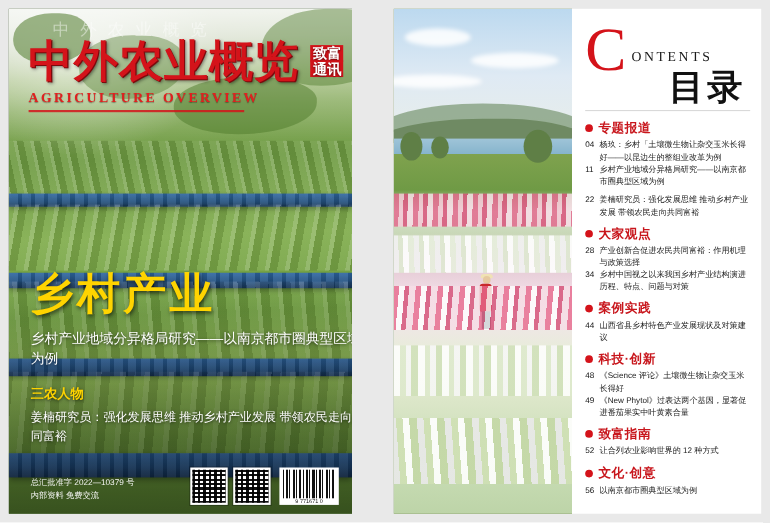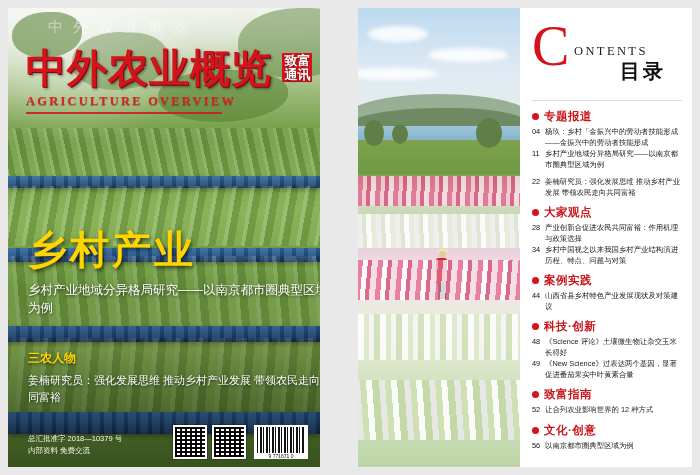--- a/index.html
+++ b/index.html
@@ -68,21 +68,21 @@
     background: linear-gradient(180deg, rgba(255,255,255,.75), rgba(255,255,255,0.05));
   }
   .leaf-blob { position: absolute; border-radius: 50% 40% 55% 45%; background: #4e7a2a; opacity: .55; }
 
   .cover-shade {
     position: absolute; left: 0; bottom: 0; width: 100%; height: 210px;
     background: linear-gradient(180deg, rgba(0,0,0,0) 0%, rgba(0,0,0,.18) 40%, rgba(0,0,0,.42) 100%);
   }
 
   
-  .masthead { position: absolute; left: 18px; top: 28px; width: 300px; margin-top: 12px; }
+  .masthead { position: absolute; left: 18px; top: 28px; width: 300px; }
   .mast-main {
     font-family: "DejaVu Sans", sans-serif;
     font-size: 40px; font-weight: bold; color: #d4131a;
     letter-spacing: 1px; line-height: 1;
     text-shadow: 1px 1px 0 #7c0a0d, 2px 2px 3px rgba(0,0,0,.45);
     display: inline-block; vertical-align: middle;
   }
   .mast-side {
     display: inline-block; vertical-align: middle;
     margin-left: 6px;
@@ -111,21 +111,21 @@
     font-family: "DejaVu Sans", sans-serif;
     font-size: 39px; font-weight: bold; color: #ffd400;
     letter-spacing: 3px; line-height: 1.1;
     text-shadow: 1px 2px 4px rgba(0,0,0,.65);
   }
   .cover-sub {
     margin-top: 9px; color: #ffffff; font-size: 12.5px; line-height: 1.5;
     text-shadow: 0 1px 3px rgba(0,0,0,.7);
   }
   .cover-tagline {
-    margin-top: 32px; color: #ffd400; font-size: 12px; font-weight: bold;
+    margin-top: 14px; color: #ffd400; font-size: 12px; font-weight: bold;
     text-shadow: 0 1px 3px rgba(0,0,0,.7);
   }
   .cover-tagline-sub {
     margin-top: 5px; color: #ffffff; font-size: 11px; line-height: 1.5;
     text-shadow: 0 1px 3px rgba(0,0,0,.7);
   }
 
   .cover-footer {
     position: absolute; left: 20px; bottom: 10px;
     color: rgba(255,255,255,.95); font-size: 7.5px; line-height: 1.6;
@@ -196,23 +196,23 @@
     position: absolute; left: 0; top: -6px;
     font-family: "Liberation Serif", serif;
     font-size: 56px; color: #d4131a; line-height: 1; font-weight: normal;
   }
   .c-ontents {
     position: absolute; left: 42px; top: 20px;
     font-family: "Liberation Serif", serif;
     font-size: 12.5px; letter-spacing: 2.4px; color: #1a1a1a;
   }
   .c-cn {
-    position: absolute; right: 16px; top: 34px;
+    position: absolute; right: 4px; top: 34px;
     font-family: "DejaVu Sans", sans-serif;
-    font-size: 20px; font-weight: bold; color: #111; letter-spacing: 3px;
+    font-size: 32px; font-weight: bold; color: #111; letter-spacing: 3px;
   }
   .c-rule { height: 1px; background: #d9d9d9; margin: 2px 0 8px; }
 
   .sec { margin-bottom: 7px; }
   .sec-head { display: flex; align-items: center; gap: 5px; margin-bottom: 3px; }
   .dot { width: 7px; height: 7px; border-radius: 50%; background: #d4131a; flex: none; }
   .sec-title { font-size: 11.5px; font-weight: bold; color: #c8161c; letter-spacing: .5px; }
   .item { display: flex; font-size: 7.4px; color: #222; line-height: 1.42; margin-bottom: 1px; }
   .pg { width: 13px; flex: none; color: #111; }
   .it-txt { flex: 1; }
@@ -261,21 +261,21 @@
     </div>
 
     <div class="cover-text">
       <div class="cover-title">乡村产业</div>
       <div class="cover-sub">乡村产业地域分异格局研究——以南京都市圈典型区域为例</div>
       <div class="cover-tagline">三农人物</div>
       <div class="cover-tagline-sub">姜楠研究员：强化发展思维 推动乡村产业发展 带领农民走向共同富裕</div>
     </div>
 
     <div class="cover-footer">
-      <div>总汇批准字 2018—10379 号</div>
+      <div>总汇批准字 2022—10379 号</div>
       <div>内部资料 免费交流</div>
     </div>
 
     <div class="qr-wrap">
       <div class="qr">
           <div class="qr-inner"></div>
         </div>
       <div class="qr">
           <div class="qr-inner"></div>
         </div>
@@ -318,21 +318,21 @@
     </div>
     <div class="c-rule"></div>
 
     <div class="sec">
       <div class="sec-head">
         <span class="dot"></span>
         <span class="sec-title">专题报道</span>
       </div>
       <div class="item">
         <span class="pg">04</span>
-        <span class="it-txt">杨玖：乡村「金振兴中的劳动者技能形成——金振兴中的劳动者技能形成</span>
+        <span class="it-txt">杨玖：乡村「土壤微生物让杂交玉米长得好——以昆边生的整组业改革为例</span>
       </div>
       <div class="item">
         <span class="pg">11</span>
         <span class="it-txt">乡村产业地域分异格局研究——以南京都市圈典型区域为例</span>
       </div>
     </div>
 
     <div class="sec">
       <div class="item">
         <span class="pg">22</span>
@@ -370,21 +370,21 @@
       <div class="sec-head">
         <span class="dot"></span>
         <span class="sec-title">科技·创新</span>
       </div>
       <div class="item">
         <span class="pg">48</span>
         <span class="it-txt">《Science 评论》土壤微生物让杂交玉米长得好</span>
       </div>
       <div class="item">
         <span class="pg">49</span>
-        <span class="it-txt">《New Science》过表达两个基因，显著促进番茄果实中叶黄素合量</span>
+        <span class="it-txt">《New Phytol》过表达两个基因，显著促进番茄果实中叶黄素合量</span>
       </div>
     </div>
 
     <div class="sec">
       <div class="sec-head">
         <span class="dot"></span>
         <span class="sec-title">致富指南</span>
       </div>
       <div class="item">
         <span class="pg">52</span>

